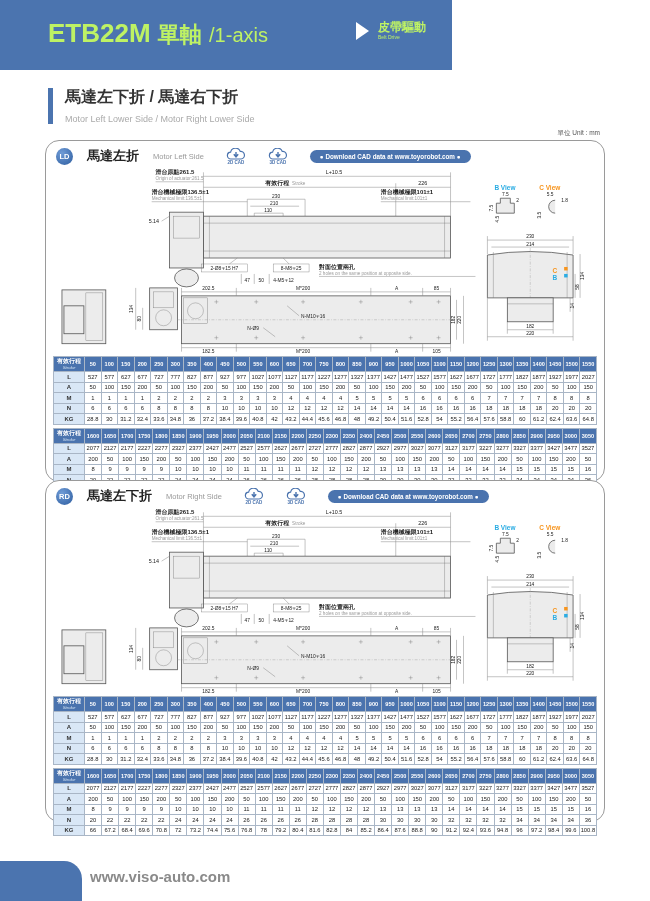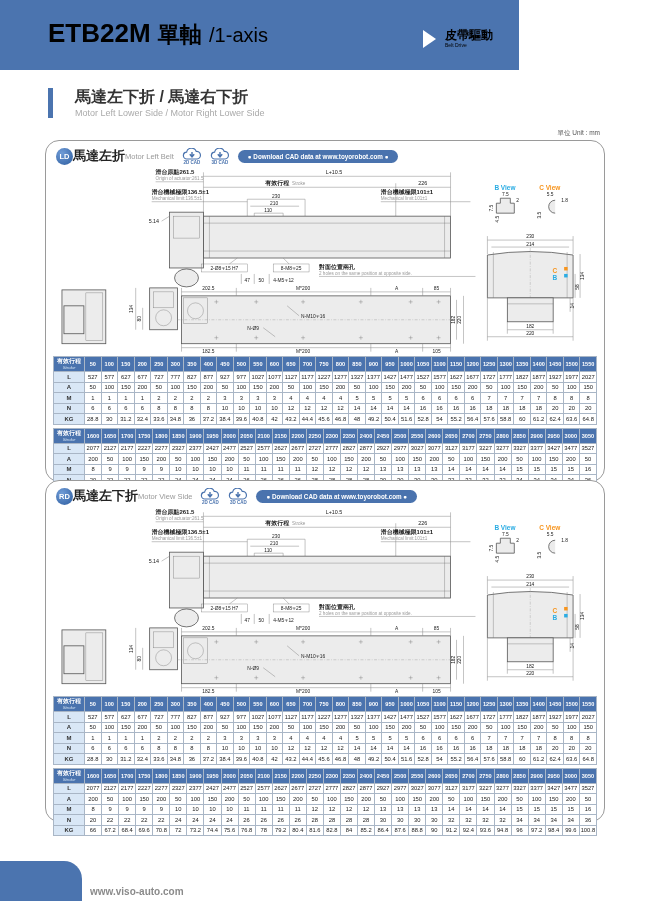--- a/index.html
+++ b/index.html
@@ -1,40 +1,40 @@
 <!DOCTYPE html>
 <html><head>
 <meta charset="utf-8">
 <style>
   html,body{margin:0;padding:0}
   body{width:650px;height:901px;position:relative;background:#fff;
        font-family:"Liberation Sans",sans-serif;overflow:hidden}
 
   
-  .banner{position:absolute;left:0;top:0;width:519px;height:70px;background:#4b74af;color:#000000}
+  .banner{position:absolute;left:0;top:0;width:452px;height:70px;background:#4b74af;color:#bef264}
   .banner h1{position:absolute;left:48px;top:18px;margin:0;font-weight:700;font-size:26px;white-space:nowrap}
   .banner h1 .zh{font-size:22px}
   .banner h1 .ax{font-size:20px;font-weight:400}
-  .drive{position:absolute;right:26px;top:29px;display:flex;align-items:center;gap:9px}
+  .drive{position:absolute;right:26px;top:21px;display:flex;align-items:center;gap:9px}
   .tri{width:0;height:0;border-left:13px solid #fff;border-top:9px solid transparent;border-bottom:9px solid transparent}
   .drive .zh{font-size:12px;font-weight:700;line-height:13px}
   .drive .en{font-size:5px;line-height:6px}
 
   
-  .sec{position:absolute;left:48px;top:88px;border-left:5px solid #4b74af;padding-left:22px}
+  .sec{position:absolute;left:48px;top:88px;border-left:5px solid #4b74af;padding-left:12px}
   .sec .zh{font-size:16px;font-weight:700;color:#333;line-height:18px}
-  .sec .en{font-size:9px;color:#aaa;margin-top:2px}
+  .sec .en{font-size:9px;color:#aaa;margin-top:8px}
 
   .unit{position:absolute;right:50px;font-size:6.5px;color:#555}
   #unit1{top:129px}#unit2{top:499px}
 
   
   .panel{position:absolute;left:45px;width:558px;height:340px;border:1px solid #9a9a9a;border-radius:14px;background:#fff}
   #panelLD{top:140px}#panelRD{top:480px}
-  .phead{position:absolute;left:10px;top:5px;height:20px;display:flex;align-items:center;gap:0}
+  .phead{position:absolute;left:10px;top:5px;height:20px;display:flex;align-items:center;gap:14px}
   .badge{width:17px;height:17px;border-radius:50%;flex:0 0 17px;
          background:radial-gradient(circle at 35% 30%,#6f9bd6,#2d5d9f);
          color:#fff;font-size:7.5px;font-weight:700;display:flex;align-items:center;justify-content:center}
   .ptitle{font-size:13px;font-weight:700;color:#222;white-space:nowrap}
   .psub{font-size:7.5px;color:#999;white-space:nowrap}
   .cadico{display:flex;flex-direction:column;align-items:center;margin-left:8px;cursor:pointer}
   .cadico .lbl{font-size:4.5px;color:#4a73ae;font-weight:700;margin-top:-1px}
   .pill{margin-left:8px;background:#4a73ae;color:#fff;font-size:6.3px;font-weight:700;
         padding:3px 10px;border-radius:8px;white-space:nowrap;cursor:pointer}
 
@@ -46,21 +46,21 @@
   th,td{border:.5px solid #a9b6c6;text-align:center;overflow:hidden;white-space:nowrap;padding:0}
   thead th{background:#4a73ae;color:#fff;font-size:5.6px;font-weight:700;height:14px}
   th.hl{width:30px}
   .hl .z{font-size:6px;line-height:7px}
   .hl .s{font-size:4.4px;font-weight:400;font-style:italic;color:#cfe0f2;line-height:5px}
   tbody th{background:#d9e7f6;color:#333;font-size:6px;font-weight:700;height:9.5px}
   td{font-size:5.8px;color:#222;height:9.5px;background:#fff}
 
   
   .ftab{position:absolute;left:0;bottom:0;width:82px;height:40px;background:#4b74af;border-top-right-radius:18px}
-  .site{position:absolute;left:90px;bottom:4px;font-size:10px;font-weight:700;color:#8a8a8a;cursor:pointer}
+  .site{position:absolute;left:90px;bottom:16px;font-size:15px;font-weight:700;color:#8a8a8a;cursor:pointer}
 
   
   svg text{font-family:"Liberation Sans",sans-serif}
   .tz{font-size:6px;font-weight:700;fill:#222}
   .te{font-size:4.6px;fill:#9a9a9a}
   .d{font-size:5.4px;fill:#222}
   .d5{font-size:4.9px;fill:#222}
   .bv{font-size:6.5px;font-weight:700;fill:#2aace3}
   .cv{font-size:6.5px;font-weight:700;fill:#f7941d}
   .dl{stroke:#888;stroke-width:.5;fill:none}
@@ -87,21 +87,21 @@
   <div class="en">Motor Left Lower Side / Motor Right Lower Side</div>
 </div>
 
 <div class="unit" id="unit1">單位 Unit : mm</div>
 <div class="unit" id="unit2">單位 Unit : mm</div>
 
 <section class="panel" id="panelLD">
   <div class="phead">
     <div class="badge">LD</div>
     <div class="ptitle">馬達左折</div>
-    <div class="psub">Motor Left Belt</div>
+    <div class="psub">Motor Left Side</div>
     <div class="cadico">
       <svg width="20" height="13" viewBox="0 0 20 13">
           <path d="M5,11 a3.4,3.4 0 0 1 -.4,-6.8 A5,5 0 0 1 14.2,3.4 A3.2,3.2 0 0 1 15,11 z" fill="#fff" stroke="#4a73ae" stroke-width="1.2"></path>
           <path d="M10,4 v4 M7.8,6.2 L10,8.8 L12.2,6.2" stroke="#4a73ae" stroke-width="1.4" fill="none"></path>
         </svg>
       <span class="lbl">2D CAD</span>
     </div>
     <div class="cadico">
       <svg width="20" height="13" viewBox="0 0 20 13">
           <path d="M5,11 a3.4,3.4 0 0 1 -.4,-6.8 A5,5 0 0 1 14.2,3.4 A3.2,3.2 0 0 1 15,11 z" fill="#fff" stroke="#4a73ae" stroke-width="1.2"></path>
@@ -700,21 +700,21 @@
           </tr>
         </tbody>
       </table>
   </div>
 </section>
 
 <section class="panel" id="panelRD">
   <div class="phead">
     <div class="badge">RD</div>
     <div class="ptitle">馬達左下折</div>
-    <div class="psub">Motor View Side</div>
+    <div class="psub">Motor Right Side</div>
     <div class="cadico">
       <svg width="20" height="13" viewBox="0 0 20 13">
           <path d="M5,11 a3.4,3.4 0 0 1 -.4,-6.8 A5,5 0 0 1 14.2,3.4 A3.2,3.2 0 0 1 15,11 z" fill="#fff" stroke="#4a73ae" stroke-width="1.2"></path>
           <path d="M10,4 v4 M7.8,6.2 L10,8.8 L12.2,6.2" stroke="#4a73ae" stroke-width="1.4" fill="none"></path>
         </svg>
       <span class="lbl">2D CAD</span>
     </div>
     <div class="cadico">
       <svg width="20" height="13" viewBox="0 0 20 13">
           <path d="M5,11 a3.4,3.4 0 0 1 -.4,-6.8 A5,5 0 0 1 14.2,3.4 A3.2,3.2 0 0 1 15,11 z" fill="#fff" stroke="#4a73ae" stroke-width="1.2"></path>

